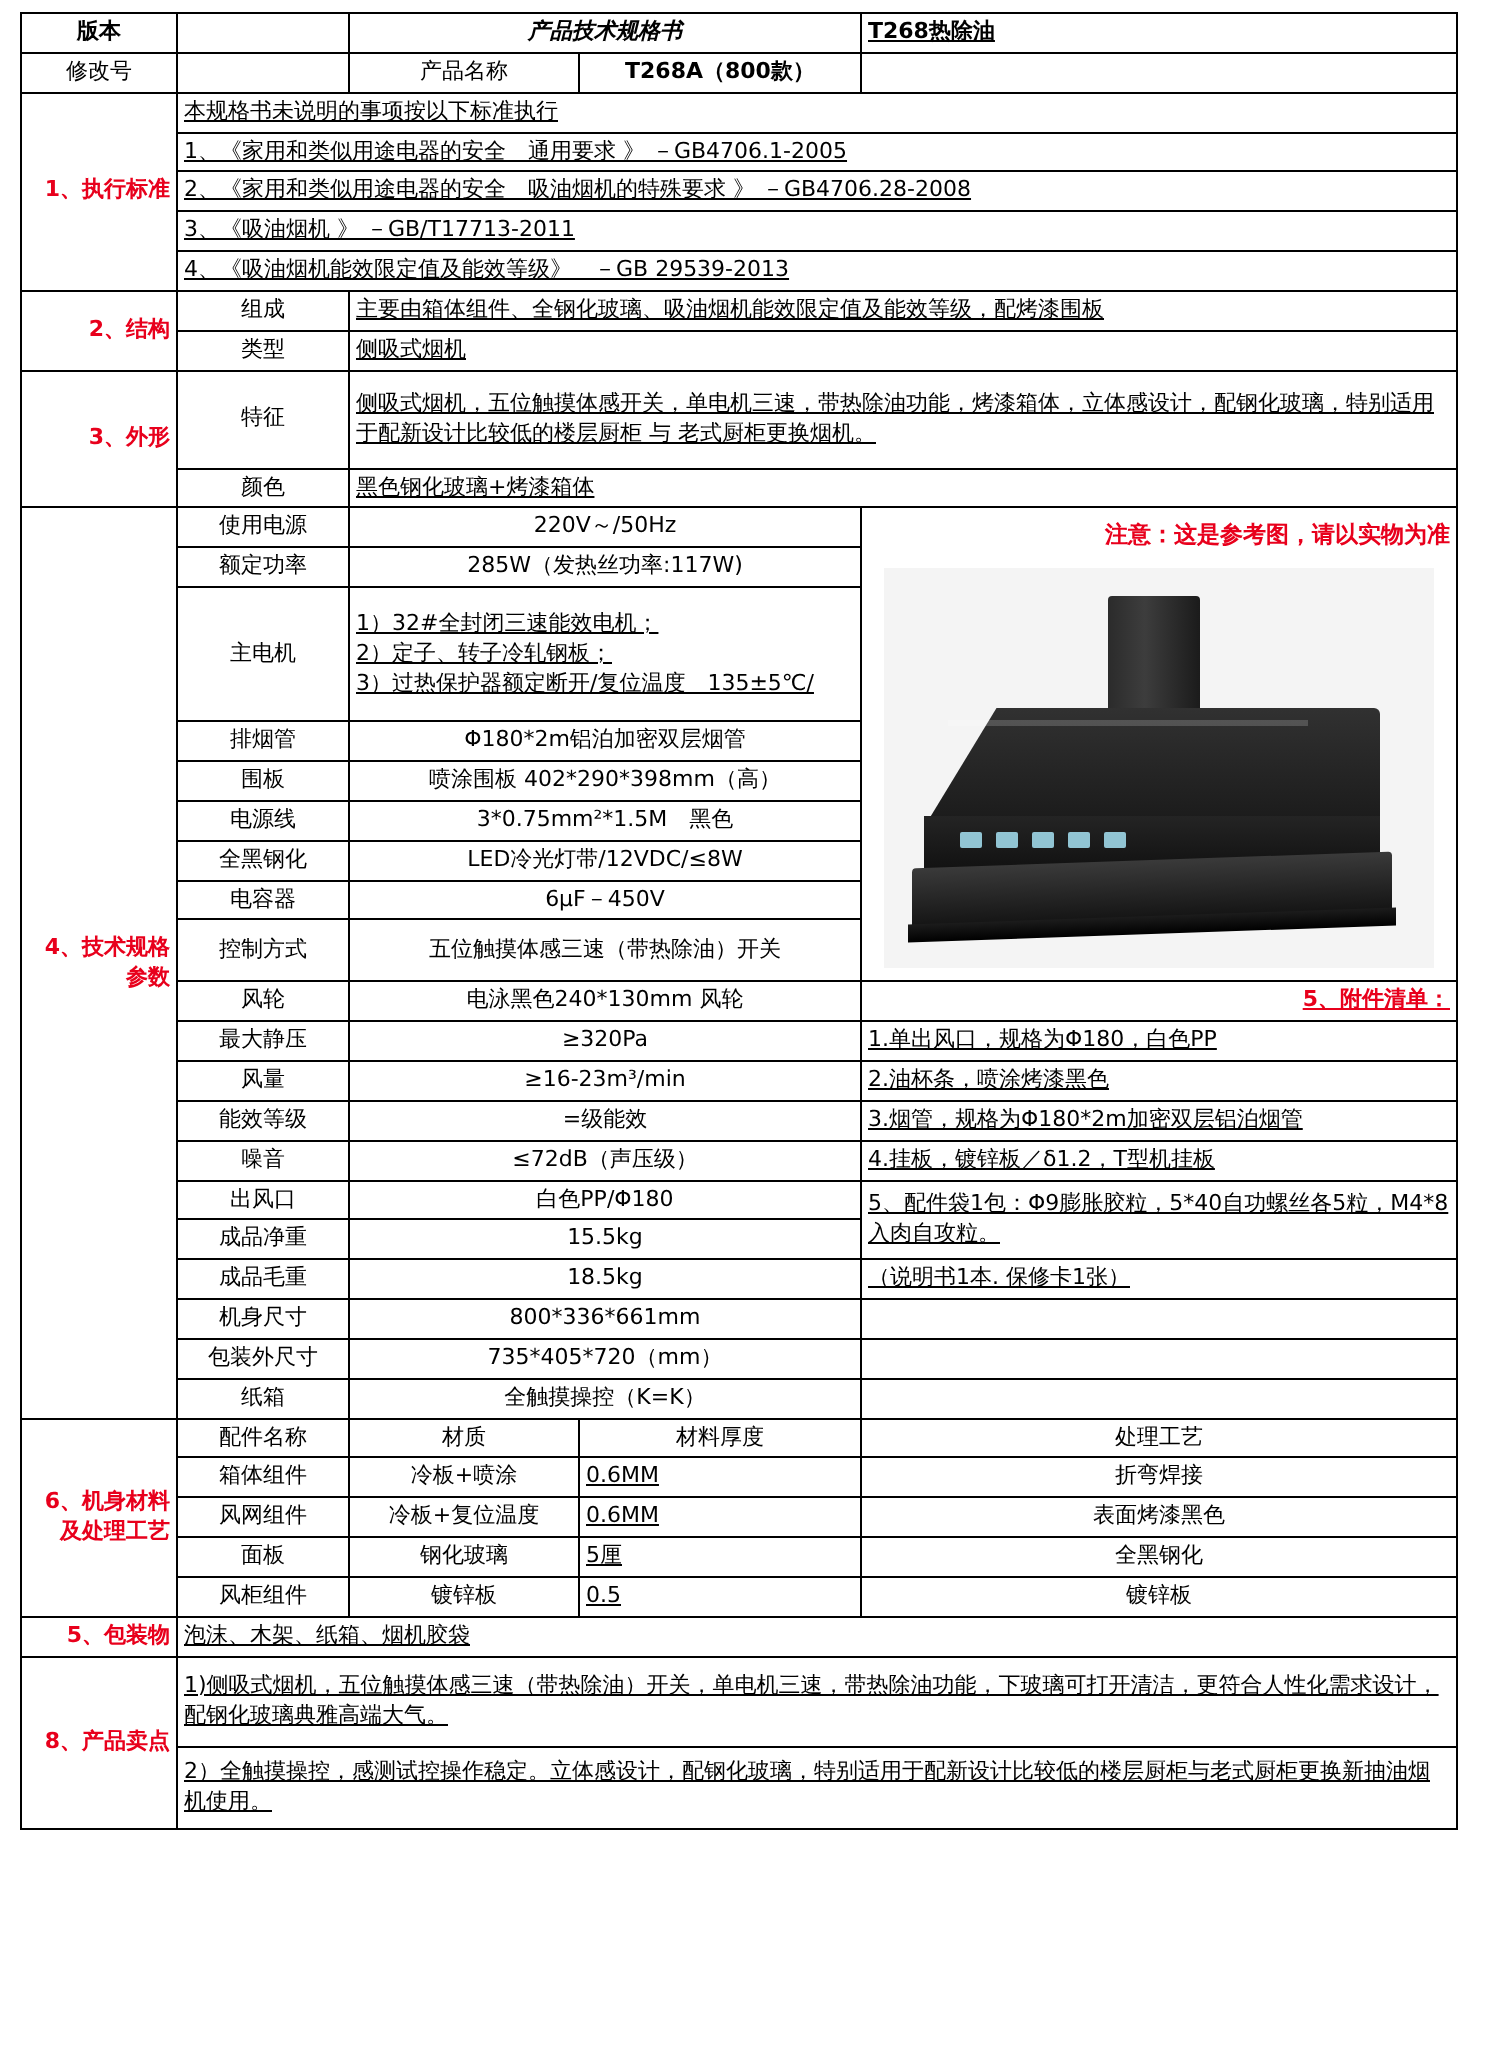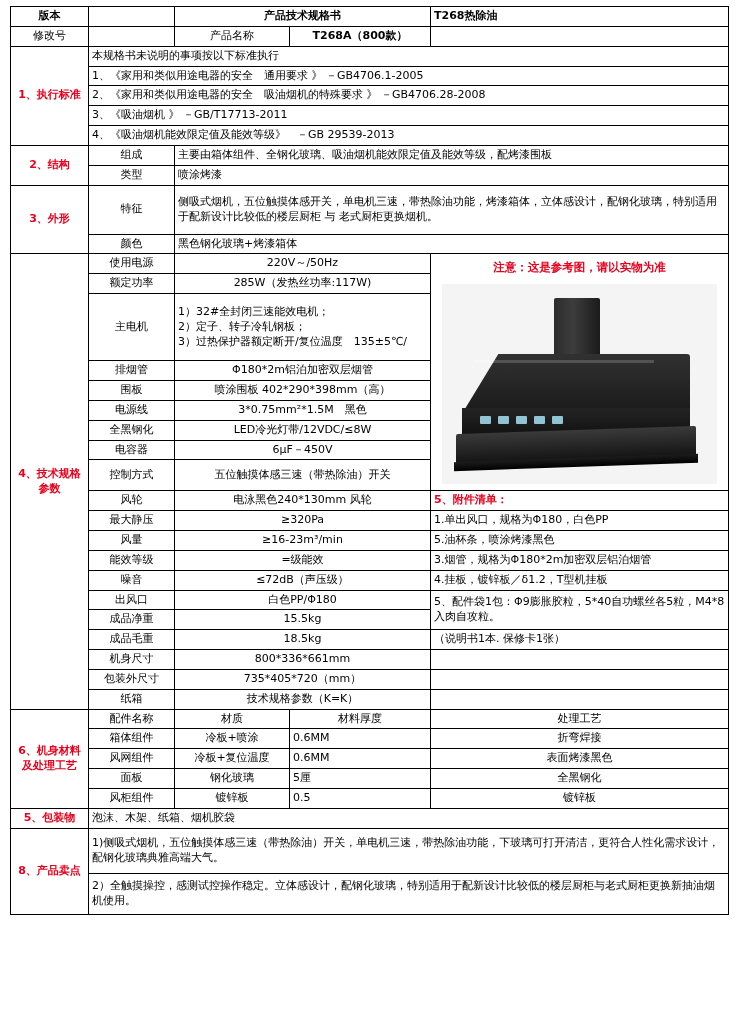--- a/index.html
+++ b/index.html
@@ -21,28 +21,28 @@
   }
   table.spec td{
     border:1px solid #000;
     padding:2px 3px;
     vertical-align:middle;
     line-height:1.35;
     font-size:11px;
     word-break:break-all;
   }
   .c{text-align:center;}
-  .l{text-align:left;}
-  .red{color:#e8001c;font-weight:bold;}
+  .l{text-align:left;text-decoration:underline;}
+  .red{color:#e8001c;font-weight:bold;text-align:right;}
   .b{font-weight:bold;}
-  .big{font-size:13px;font-weight:bold;}
+  .big{font-size:13px;font-weight:bold;font-style:italic;}
   .img-cell{padding:0;vertical-align:top;}
   .note{
     color:#e8001c;font-weight:bold;font-size:11.5px;
-    text-align:center;padding:3px 0 4px 0;
+    text-align:right;padding:3px 0 4px 0;
   }
   .hood-wrap{
     position:relative;
     width:100%;
     height:208px;
     background:#ffffff;
     overflow:hidden;
   }
   
   .hood-bg{
@@ -148,21 +148,21 @@
     <td class="l" colspan="6">4、《吸油烟机能效限定值及能效等级》　－GB 29539-2013</td>
   </tr>
 
   <tr>
     <td class="c red" rowspan="2">2、结构</td>
     <td class="c">组成</td>
     <td class="l" colspan="5">主要由箱体组件、全钢化玻璃、吸油烟机能效限定值及能效等级，配烤漆围板</td>
   </tr>
   <tr>
     <td class="c">类型</td>
-    <td class="l" colspan="5">喷涂烤漆</td>
+    <td class="l" colspan="5">侧吸式烟机</td>
   </tr>
 
   <tr>
     <td class="c red" rowspan="2">3、外形</td>
     <td class="c">特征</td>
     <td class="l" colspan="5" style="height:44px">侧吸式烟机，五位触摸体感开关，单电机三速，带热除油功能，烤漆箱体，立体感设计，配钢化玻璃，特别适用于配新设计比较低的楼层厨柜 与 老式厨柜更换烟机。</td>
   </tr>
   <tr>
     <td class="c">颜色</td>
     <td class="l" colspan="5">黑色钢化玻璃+烤漆箱体</td>
@@ -233,21 +233,21 @@
     <td class="l red" colspan="2">5、附件清单：</td>
   </tr>
   <tr>
     <td class="c">最大静压</td>
     <td class="c" colspan="3">≥320Pa</td>
     <td class="l" colspan="2">1.单出风口，规格为Φ180，白色PP</td>
   </tr>
   <tr>
     <td class="c">风量</td>
     <td class="c" colspan="3">≥16-23m³/min</td>
-    <td class="l" colspan="2">5.油杯条，喷涂烤漆黑色</td>
+    <td class="l" colspan="2">2.油杯条，喷涂烤漆黑色</td>
   </tr>
   <tr>
     <td class="c">能效等级</td>
     <td class="c" colspan="3">=级能效</td>
     <td class="l" colspan="2">3.烟管，规格为Φ180*2m加密双层铝泊烟管</td>
   </tr>
   <tr>
     <td class="c">噪音</td>
     <td class="c" colspan="3">≤72dB（声压级）</td>
     <td class="l" colspan="2">4.挂板，镀锌板／δ1.2，T型机挂板</td>
@@ -271,21 +271,21 @@
     <td class="c" colspan="3">800*336*661mm</td>
     <td colspan="2"></td>
   </tr>
   <tr>
     <td class="c">包装外尺寸</td>
     <td class="c" colspan="3">735*405*720（mm）</td>
     <td colspan="2"></td>
   </tr>
   <tr>
     <td class="c">纸箱</td>
-    <td class="c" colspan="3">技术规格参数（K=K）</td>
+    <td class="c" colspan="3">全触摸操控（K=K）</td>
     <td colspan="2"></td>
   </tr>
 
   <tr>
     <td class="c red" rowspan="5">6、机身材料及处理工艺</td>
     <td class="c">配件名称</td>
     <td class="c">材质</td>
     <td class="c" colspan="2">材料厚度</td>
     <td class="c" colspan="2">处理工艺</td>
   </tr>

